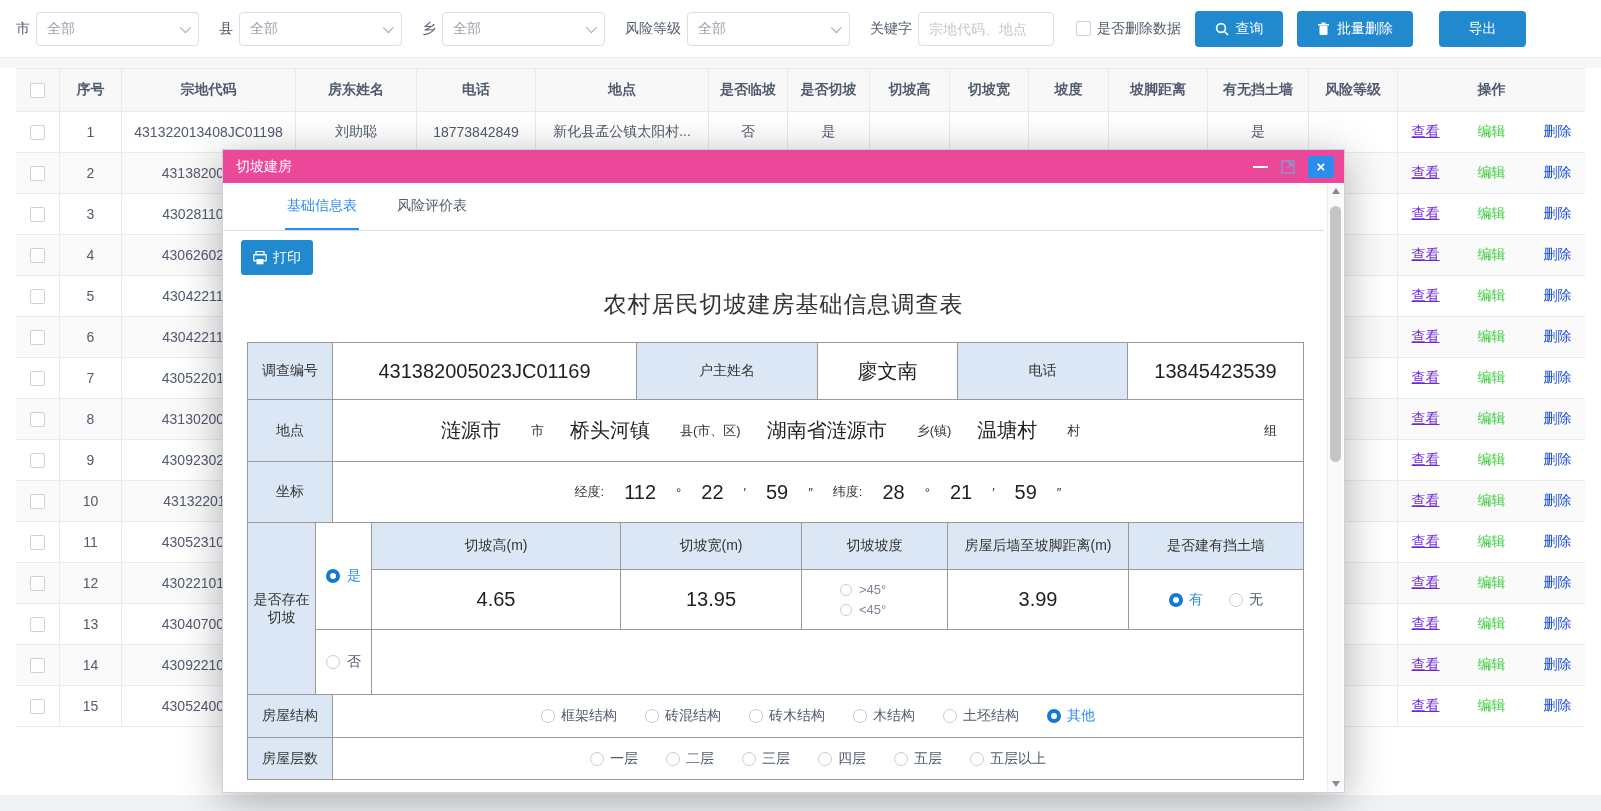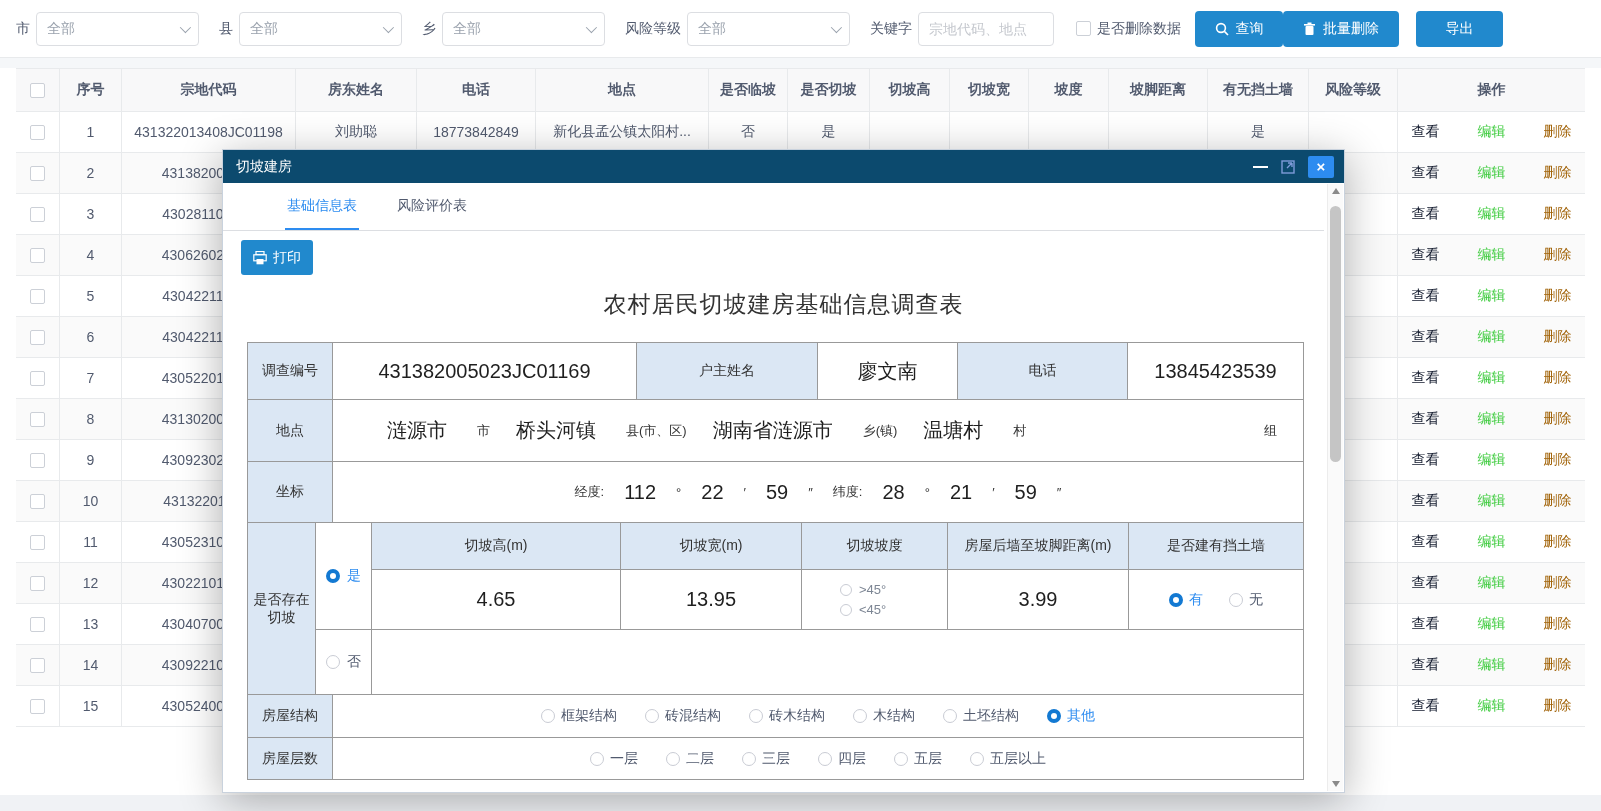--- a/index.html
+++ b/index.html
@@ -17,46 +17,46 @@
   .chev { width:8px; height:8px; border-right:1.5px solid #9aa2ad; border-bottom:1.5px solid #9aa2ad;
     transform:rotate(45deg) translateY(-2px); }
   .kw-input { width:136px; height:34px; border:1px solid #dcdee2; border-radius:4px; padding:0 10px;
     font-size:14px; color:#515a6e; margin-right:22px; outline:none; }
   .kw-input::placeholder { color:#c5c8ce; }
   .cb { width:15px; height:15px; border:1px solid #ccd0d7; border-radius:2px; background:#fff; display:inline-block; }
   .del-check { display:flex; align-items:center; gap:6px; margin-right:14px; cursor:pointer; }
   .btn { height:36px; border:none; border-radius:4px; background:#2189cd; color:#fff; font-size:14px;
     display:inline-flex; align-items:center; justify-content:center; gap:7px; cursor:pointer;
     font-family:inherit; }
-  .btn-query { width:88px; }
+  .btn-query { width:88px; margin-right:14px; }
   .btn-batch { width:116px; margin-right:14px; }
-  .btn-export { width:87px; margin-left:3px; }
+  .btn-export { width:87px; margin-left:12px; }
 
   
   .content { position:absolute; top:68px; left:0; right:0; height:727px; background:#fff; }
   .table { margin:0 16px; }
   .thead { display:flex; height:44px; background:#f8f8f9; border-top:1px solid #e8eaec; border-bottom:1px solid #e8eaec; }
   .thead .cell { font-weight:bold; color:#515a6e; }
   .trow { display:flex; height:41px; border-bottom:1px solid #e8eaec; background:#fff; }
   .trow.stripe { background:#fafafa; }
   .cell { display:flex; align-items:center; justify-content:center; font-size:14px; color:#515a6e;
     border-right:1px solid #e8eaec; overflow:hidden; white-space:nowrap; }
   .cell:last-child { border-right:none; }
   .acts { display:flex; align-items:center; justify-content:center; gap:38px; flex:1; }
   .lnk { font-size:14px; cursor:pointer; text-decoration:none; }
-  .lnk-view { color:#0f172a; }
+  .lnk-view { color:#6d28d9;text-decoration:underline; }
   .lnk-edit { color:#3fcc3f; }
-  .lnk-del  { color:#a16207; }
+  .lnk-del  { color:#1d4ed8; }
 
   .bottom-strip { position:absolute; left:0; right:0; bottom:0; height:16px; background:#f0f2f5; }
 
   
   .modal { position:absolute; left:222px; top:149px; width:1123px; height:644px; background:#fff;
     box-shadow:0 8px 40px rgba(0,0,0,.30); border:1px solid #c9d2dd; }
-  .m-header { height:33px; background:#0c4a6e; display:flex; align-items:center; padding:0 10px 0 13px; }
+  .m-header { height:33px; background:#ec4899; display:flex; align-items:center; padding:0 10px 0 13px; }
   .m-title { color:#fff; font-size:14px; }
   .m-controls { margin-left:auto; display:flex; align-items:center; gap:13px; }
   .min-btn { width:15px; height:2px; background:#fff; cursor:pointer; }
   .expand-btn { cursor:pointer; display:flex; }
   .close-btn { width:26px; height:22px; background:#2d8cf0; border-radius:2px; color:#fff;
     display:flex; align-items:center; justify-content:center; font-size:15px; font-weight:bold; cursor:pointer; }
 
   .m-tabs { height:48px; border-bottom:1px solid #dcdee2; display:flex; align-items:stretch;
     padding-left:62px; gap:36px; margin-right:20px; }
   .tab { display:flex; align-items:center; font-size:14px; color:#515a6e; cursor:pointer;
@@ -72,21 +72,21 @@
   .form { margin:22px 0 0 24px; width:1057px; border-top:1px solid #999; border-left:1px solid #999;
     font-size:14px; color:#333; }
   .frow { display:flex; }
   .fc { border-right:1px solid #999; border-bottom:1px solid #999; display:flex; align-items:center;
     justify-content:center; }
   .lab { background:#dbe7f4; color:#333; font-size:14px; text-align:center; }
   .big { font-size:20px; color:#1f1f1f; }
   .flex1 { flex:1; }
   .fcol { display:flex; flex-direction:column; }
   .unit { font-size:13px; color:#333; }
-  .loc-cell { justify-content:flex-end; padding-left:54px; }
+  .loc-cell { justify-content:flex-end; padding-left:108px; }
   .loc-cell .bigv { font-size:20px; color:#1f1f1f; margin-right:30px; }
   .loc-cell .unit { margin-right:26px; }
   .unit-group { margin-left:auto; margin-right:48px; }
   .coord-cell { gap:20px; }
   .coord-cell .num { font-size:20px; color:#1f1f1f; }
   .coord-cell .sym, .coord-cell .clab { font-size:13px; color:#333; }
 
   .radio { width:14px; height:14px; border-radius:50%; border:1px solid #c9ccd4; background:#fff;
     display:inline-block; flex:none; }
   .radio.on { border:4px solid #1379d2; }

